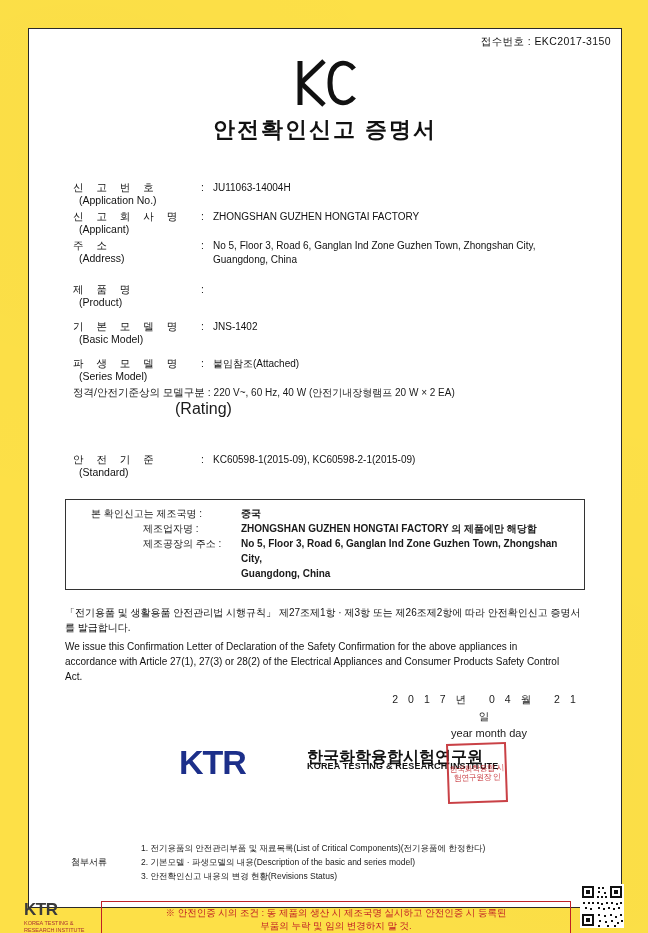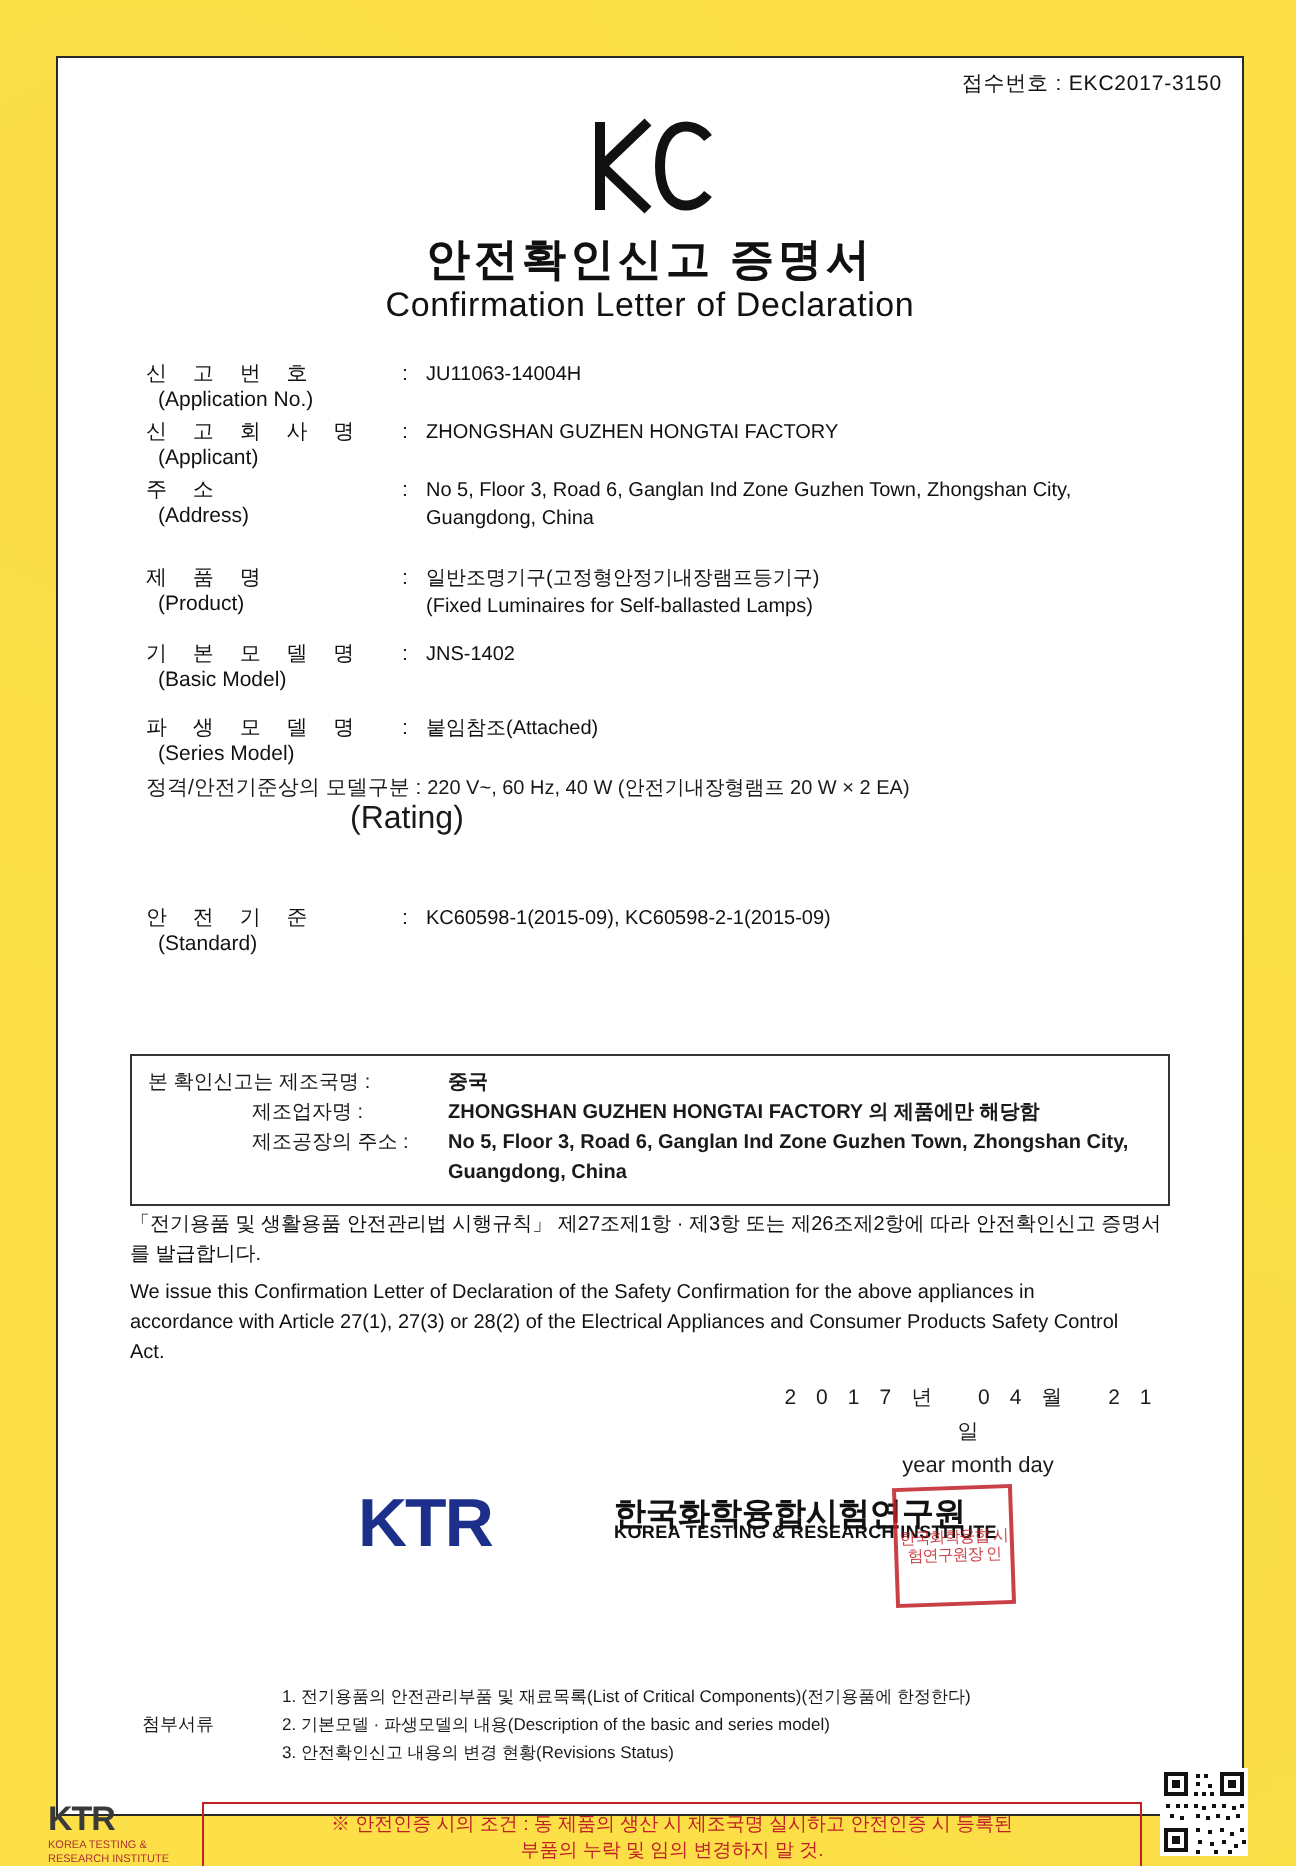--- a/index.html
+++ b/index.html
@@ -48,21 +48,21 @@
   .val .l2{display:block;}
   .gap-sm{height:8px;}
   .gap-md{height:14px;}
 
   .rating-row{position:relative;padding-left:44px;font-size:10.5px;margin-top:2px;}
   .rating-row .rv{font-size:10px;}
   .rating-en{padding-left:102px;font-size:16px;}
 
   .std-box{
     position:absolute;left:36px;top:470px;width:520px;border:1px solid #333;
-    padding:6px 8px 8px 8px;box-sizing:border-box;font-size:10px;line-height:15px;margin-top:28px;
+    padding:6px 8px 8px 25px;box-sizing:border-box;font-size:10px;line-height:15px;
   }
   .std-box .sline{display:flex;}
   .std-box .sl-lbl{width:92px;flex:0 0 92px;}
   .std-box .sl-lbl.ind{padding-left:24px;width:92px;}
   .std-box .sl-val{flex:1;font-weight:bold;}
 
   .standard-row{position:absolute;left:0;top:424px;width:100%;}
 
   .para{
     position:absolute;left:36px;top:576px;width:524px;
@@ -135,21 +135,20 @@
     <div class="kc-logo">
       <svg viewBox="0 0 70 52" width="70" height="52">
         <path d="M10 4 L10 48" stroke="#111" stroke-width="5" fill="none"></path>
         <path d="M11 26 L34 4" stroke="#111" stroke-width="5" fill="none"></path>
         <path d="M11 26 L34 48" stroke="#111" stroke-width="5" fill="none"></path>
         <path d="M64 12 C56 2, 40 4, 40 26 C40 48, 56 50, 64 40" stroke="#111" stroke-width="5" fill="none"></path>
       </svg>
     </div>
 
     <div class="title-ko">안전확인신고 증명서</div>
-    <div class="title-en">Confirmation Letter of Declaration</div>
 
     <div class="fields">
 
       <div class="row">
         <div class="lbl">
           <span class="ko">신 고 번 호</span>
           <span class="en">(Application No.)</span>
         </div>
         <div class="colon">:</div>
         <div class="val">
@@ -181,24 +180,20 @@
       </div>
 
       <div class="gap-md"></div>
 
       <div class="row">
         <div class="lbl">
           <span class="ko">제  품      명</span>
           <span class="en">(Product)</span>
         </div>
         <div class="colon">:</div>
-        <div class="val">
-          <span>일반조명기구(고정형안정기내장램프등기구)</span>
-          <span class="l2">(Fixed Luminaires for Self-ballasted Lamps)</span>
-        </div>
       </div>
 
       <div class="gap-sm"></div>
 
       <div class="row">
         <div class="lbl">
           <span class="ko">기 본 모 델 명</span>
           <span class="en">(Basic Model)</span>
         </div>
         <div class="colon">:</div>

